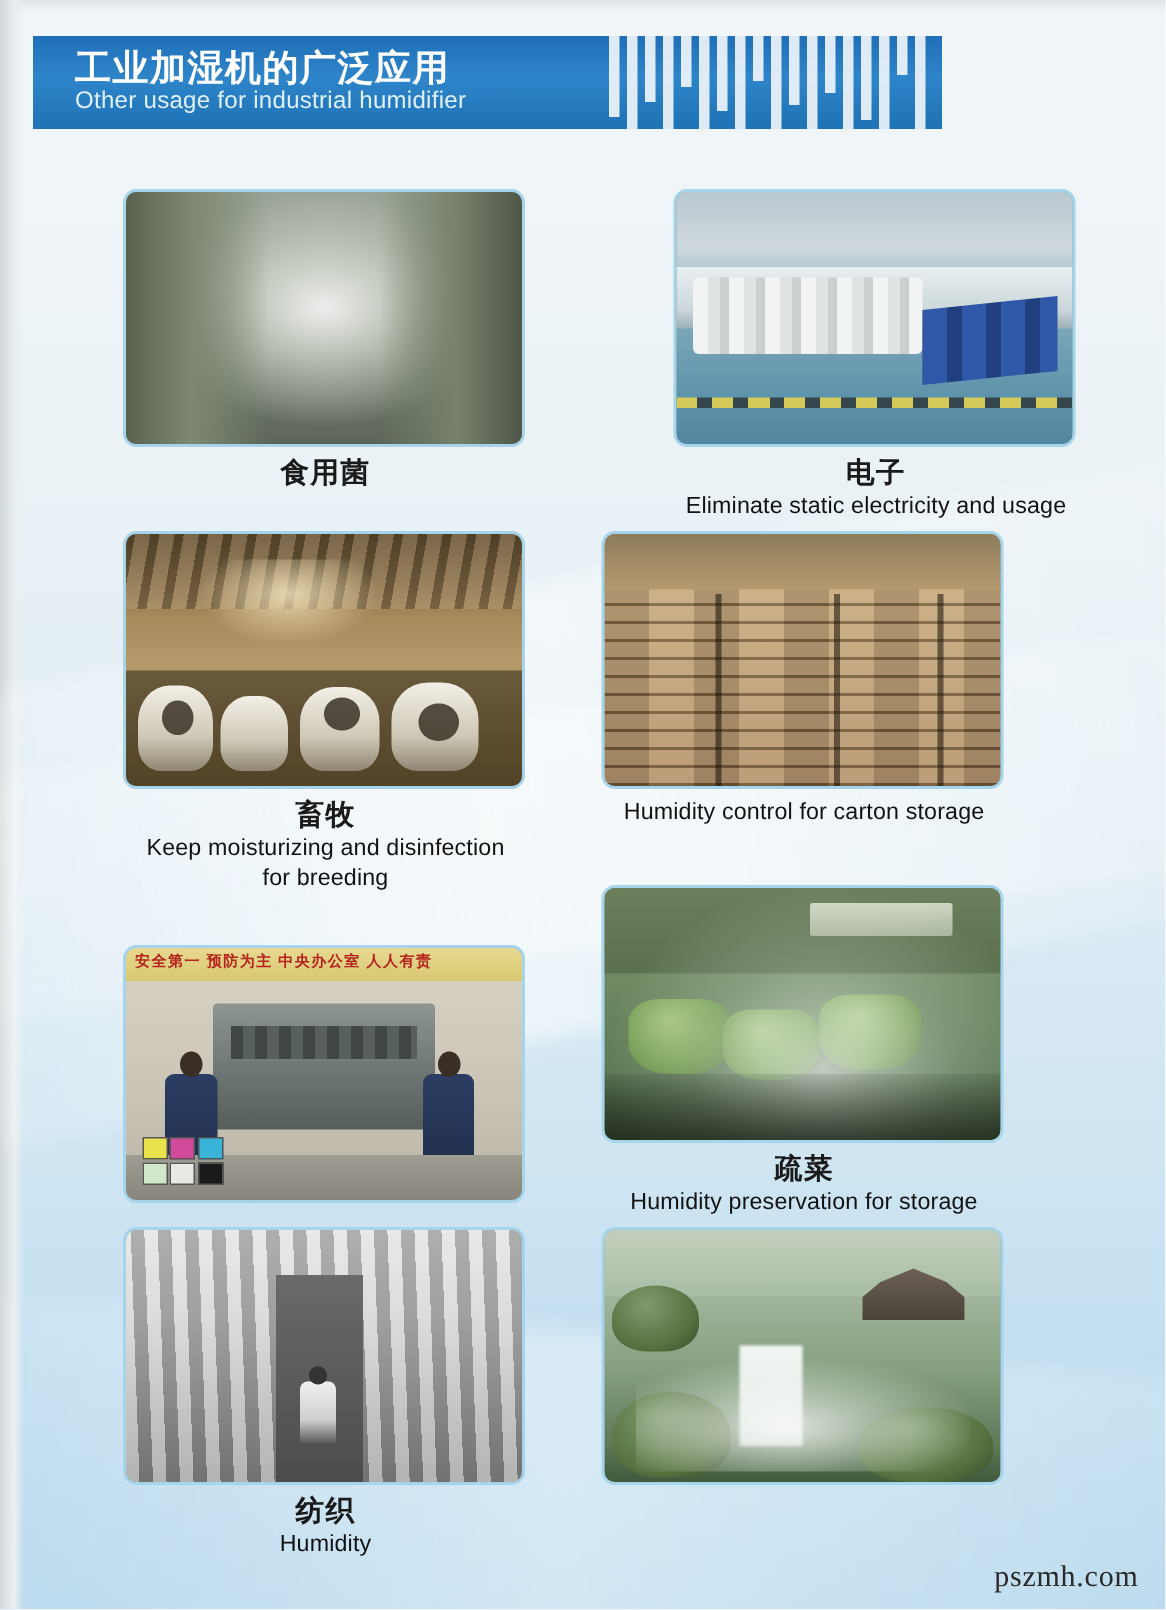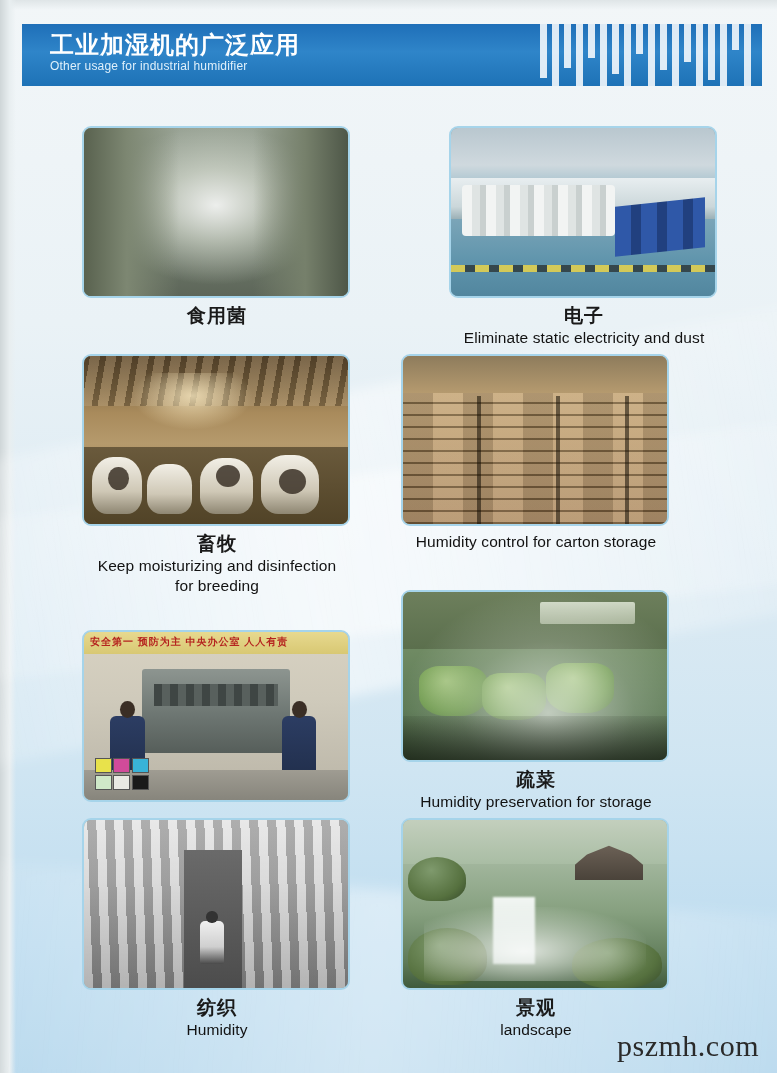--- a/index.html
+++ b/index.html
@@ -60,38 +60,38 @@
     position: absolute;
     left: 0; right: 0; top: 0; height: 10px;
     background: linear-gradient(180deg,#dfe5e7 0%, rgba(255,255,255,0) 100%);
     pointer-events: none;
   }
 
   
   .header {
     position: absolute;
     left: 22px; top: 24px;
-    width: 740px; height: 62px;
+    width: 606px; height: 62px;
     background: linear-gradient(180deg,#1f6fb8 0%, #2f85c9 45%, #1e72b6 100%);
     overflow: hidden;
   }
   .header .title-cn {
     position: absolute;
     left: 28px; top: 5px;
     color: #ffffff;
     font-size: 24px;
     font-weight: bold;
     letter-spacing: 1px;
     white-space: nowrap;
   }
   .header .title-en {
     position: absolute;
     left: 28px; top: 35px;
     color: #dff0fb;
-    font-size: 12px;
+    font-size: 16px;
     letter-spacing: .2px;
     white-space: nowrap;
   }
   .bars {
     position: absolute;
     right: 6px; top: 0;
     height: 62px;
     width: 220px;
   }
   .bars i {
@@ -151,21 +151,21 @@
     line-height: 20px;
     letter-spacing: .1px;
     white-space: nowrap;
   }
   .caption .en.wrap { white-space: normal; }
 
   
   .watermark {
     position: absolute;
     right: 18px; bottom: 10px;
-    font-size: 30px;
+    font-size: 20px;
     color: #2a2a2a;
     font-family: "Liberation Serif", serif;
     letter-spacing: .5px;
     text-align: right;
   }
 
   
   
   .ph-mushroom {
     background:
@@ -435,21 +435,21 @@
           <div class="inner ph-electronics">
             <div class="ph-elec-floor"></div>
             <div class="ph-elec-line"></div>
             <div class="ph-elec-workers"></div>
             <div class="ph-elec-blue"></div>
             <div class="ph-elec-stripe"></div>
           </div>
         </div>
         <div class="caption">
           <div class="cn">电子</div>
-          <div class="en">Eliminate static electricity and dust</div>
+          <div class="en">Eliminate static electricity and usage</div>
         </div>
       </div>
 
     </div>
 
     <div class="row" style="height:0;">
 
       <div class="card left" style="top:258px;">
         <div class="photo">
           <div class="inner ph-cows">
@@ -549,24 +549,20 @@
           <div class="inner ph-land">
             <div class="ph-land-sky"></div>
             <div class="ph-land-pavilion"></div>
             <div class="ph-land-water"></div>
             <div class="ph-land-bush" style="left:2%;  bottom:2%;  width:30%; height:34%;"></div>
             <div class="ph-land-bush" style="right:2%; bottom:0%;  width:34%; height:30%;"></div>
             <div class="ph-land-bush" style="left:2%;  top:22%;    width:22%; height:26%;"></div>
             <div class="ph-land-mist"></div>
           </div>
         </div>
-        <div class="caption">
-          <div class="cn">景观</div>
-          <div class="en">landscape</div>
-        </div>
       </div>
 
     </div>
 
   </div>
 
   <div class="watermark">pszmh.com</div>
 
 </div>
 

